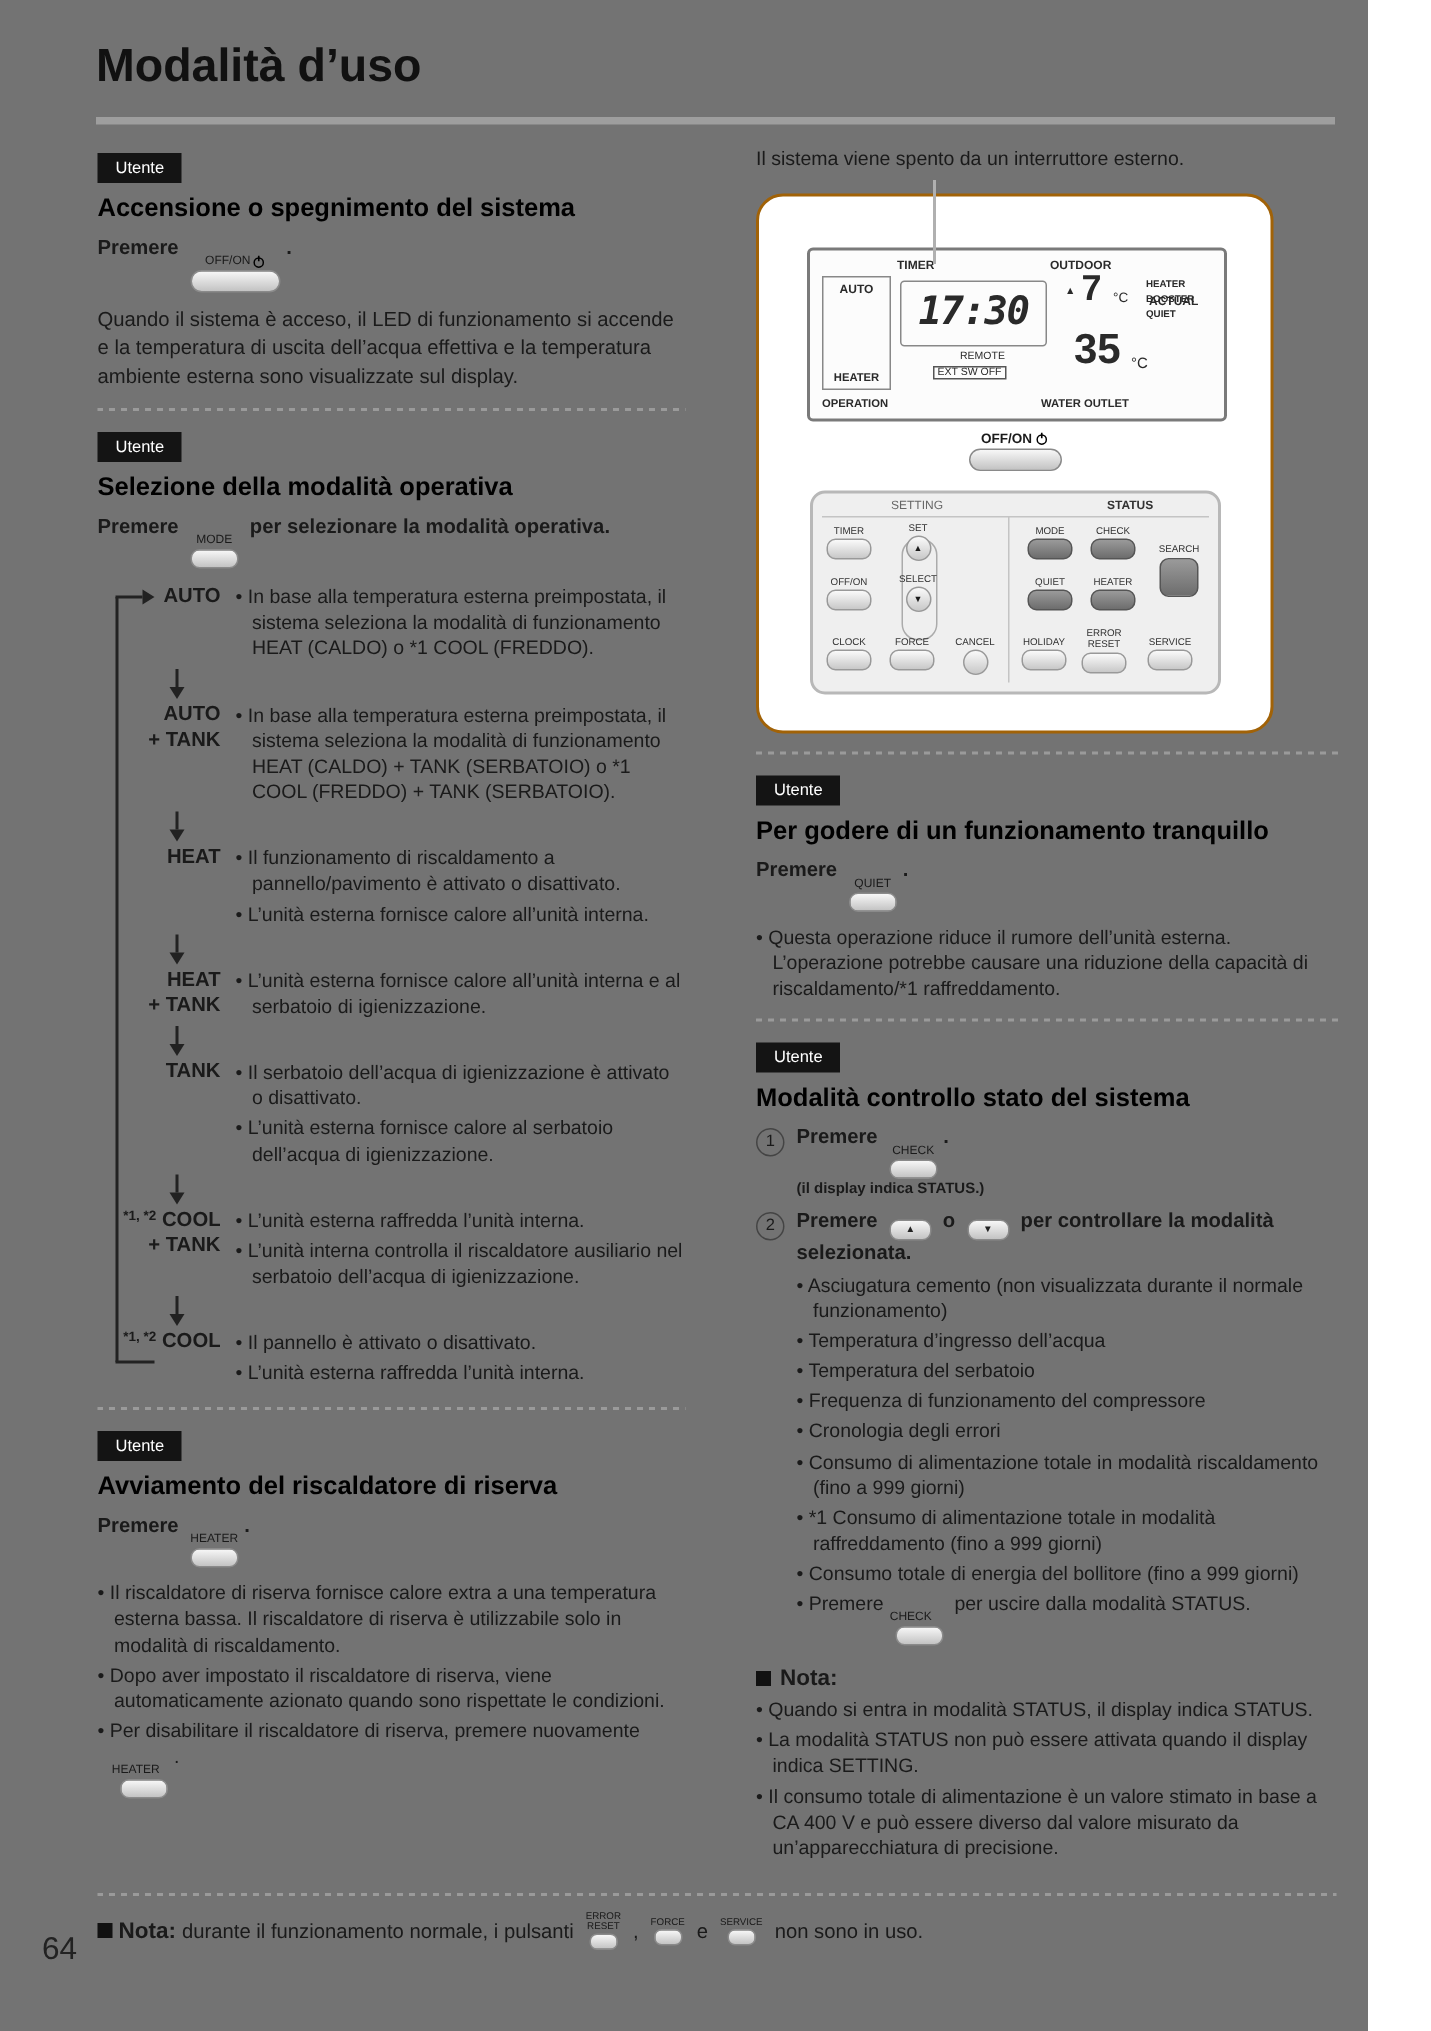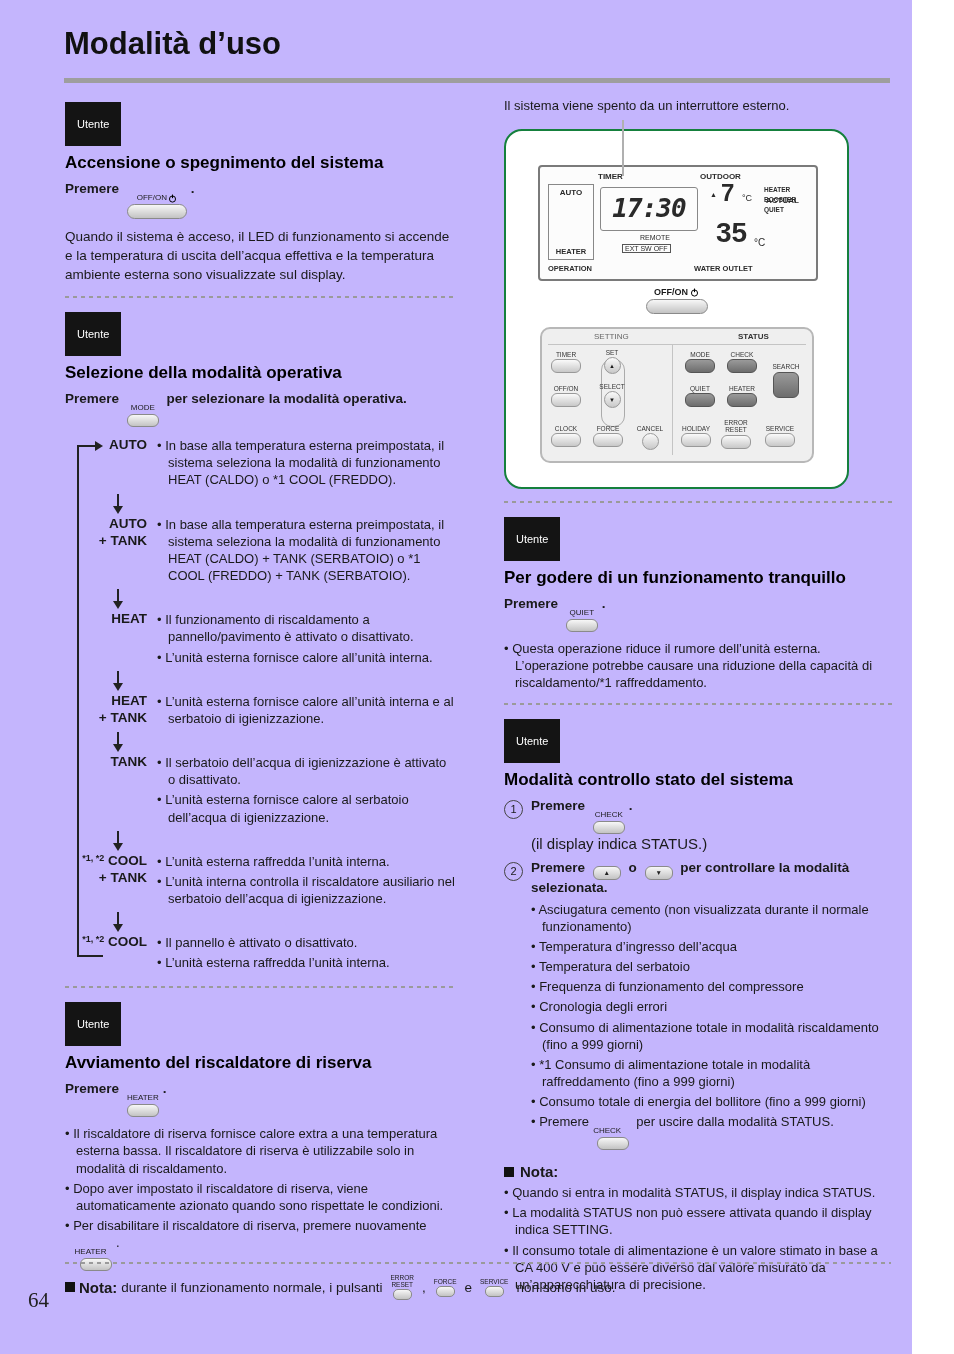--- a/index.html
+++ b/index.html
@@ -1,28 +1,28 @@
 <!DOCTYPE html>
 <html><head>
 <meta charset="utf-8">
 <style>
   html,body { margin:0; padding:0; background:#ffffff; }
   body { font-family:"Liberation Sans", sans-serif; color:#1a1a1a; }
-  .page { position:relative; width:912px; height:1354px; background:#c4b5fd; overflow:hidden; }
+  .page { position:relative; width:912px; height:1354px; background:#737373; overflow:hidden; }
 
   
   .title { position:absolute; left:64px; top:26px; font-size:31px; font-weight:bold; color:#111; }
   .title-rule { position:absolute; left:64px; top:78px; width:826px; height:5px; background:#9e9e9e; }
 
   
   .col { position:absolute; top:98px; font-size:13px; }
   .col-left { left:65px; width:392px; }
   .col-right { left:504px; width:388px; }
 
-  .badge { display:inline-block; background:#141414; color:#fff; font-size:11px; padding:16px 12px; margin:4px 0 4px; }
+  .badge { display:inline-block; background:#141414; color:#fff; font-size:11px; padding:4px 12px; margin:4px 0 4px; }
   h2.sec { font-size:17px; font-weight:bold; margin:3px 0 8px; color:#000; }
   .premere-line { font-weight:bold; font-size:13.5px; margin:2px 0 8px; }
   p.body { font-size:13.5px; line-height:1.42; margin:4px 0 10px; }
   .dash { height:2px; background:repeating-linear-gradient(90deg,#9a9a9a 0 4px,transparent 4px 8px); margin:12px 0 10px; }
 
   
   .kbtn { display:inline-flex; flex-direction:column; align-items:center; vertical-align:-7px; margin:0 4px; font-weight:normal; }
   .kbtn-lbl { font-size:8px; line-height:1.1; white-space:nowrap; display:flex; align-items:center; gap:1px; }
   .kbtn-pill { width:30px; height:11px; border:1px solid #8a8a8a; border-radius:6px;
                background:linear-gradient(180deg,#f7f7f7,#c3c3c3); margin-top:1px; }
@@ -48,21 +48,21 @@
   ul.bul li { padding-left:11px; text-indent:-11px; margin:0 0 3px; }
   ul.bul li::before { content:"• "; }
   .gap { height:24px; position:relative; }
   .darr { position:absolute; left:52px; top:2px; width:2px; height:12px; background:#222; display:block; }
   .darr::after { content:""; position:absolute; top:12px; left:-4px;
       border:5px solid transparent; border-top:8px solid #222; }
 
   
   .callout { font-size:13px; }
   .callout-line { position:absolute; left:118px; top:22px; width:2px; height:56px; background:#b0b0b0; z-index:5; }
-  .remote { position:relative; width:345px; height:360px; margin-top:16px; border:2px solid #15803d; border-radius:18px; background:#fff; box-sizing:border-box; }
+  .remote { position:relative; width:345px; height:360px; margin-top:16px; border:2px solid #a16207; border-radius:18px; background:#fff; box-sizing:border-box; }
   .rc-display { position:absolute; left:32px; top:34px; width:276px; height:112px; border:2px solid #7a7a7a; border-radius:4px; background:#fcfcfc; }
   .rc-display span, .rc-display div { position:absolute; color:#2a2a2a; }
   .d-timer { left:58px; top:5px; font-size:8px; font-weight:bold; }
   .d-outdoor { left:160px; top:5px; font-size:8px; font-weight:bold;text-align:center; }
   .d-actual { left:226px; top:5px; font-size:8px; font-weight:bold;margin-top:24px; }
   .d-leftbox { left:8px; top:17px; width:44px; height:74px; border:1px solid #888; }
   .d-auto { left:0; right:0; top:3px; text-align:center; font-size:8px; font-weight:bold; }
   .d-heater { left:0; right:0; bottom:3px; text-align:center; font-size:7.5px; font-weight:bold; }
   .d-timebox { left:60px; top:20px; width:96px; height:42px; border:1px solid #888; border-radius:3px; }
   .d-clock { left:0; right:0; top:5px; text-align:center; font-family:"DejaVu Sans Mono", monospace; font-style:italic; font-weight:bold; font-size:26px; letter-spacing:-1px; }
@@ -91,29 +91,29 @@
   .pb-lbl { font-size:6.5px; line-height:1.15; display:block; color:#333; }
   .pb-oval { width:28px; height:12px; margin:1px auto 0; border-radius:6px; background:linear-gradient(#fafafa,#c8c8c8); border:1px solid #999; display:block; }
   .pb-oval.dark, .pb-square.dark { background:linear-gradient(#9a9a9a,#6d6d6d); border:1px solid #555; }
   .pb-circle { width:15px; height:15px; border-radius:50%; margin:1px auto 0; display:flex; align-items:center; justify-content:center; font-size:6px; background:linear-gradient(#fafafa,#c8c8c8); border:1px solid #999; }
   .pb-square { width:24px; height:24px; border-radius:6px; margin:2px auto 0; display:block; }
   .pbtn-frame { position:absolute; left:59px; top:30px; width:22px; height:66px; border:1px solid #ababab; border-radius:11px; }
 
   
   .step { display:flex; gap:8px; margin:8px 0; font-size:13.5px; }
   .circ { flex:none; width:17px; height:17px; border:1.5px solid #444; border-radius:50%; font-size:11px; line-height:17px; text-align:center; margin-top:2px; }
-  .step-note { font-weight:normal; font-size:15px; margin-top:1px; }
+  .step-note { font-weight:bold; font-size:10px; margin-top:1px; }
   .nota-head { display:flex; align-items:center; gap:6px; font-weight:bold; font-size:15px; margin:10px 0 4px; }
   .sq { width:10px; height:10px; background:#111; display:inline-block; }
 
   
   .bottom { position:absolute; left:65px; top:1250px; width:826px; }
   .bottom-note { font-size:13.5px; margin-top:8px; display:flex; align-items:center; flex-wrap:wrap; gap:4px; }
   .bottom-note b { font-size:15px; }
-  .pagenum { position:absolute; left:28px; top:1288px; font-size:21px; color:#222;font-family:Liberation Serif, serif; }
+  .pagenum { position:absolute; left:28px; top:1288px; font-size:21px; color:#222; }
 </style>
 </head>
 <body>
 
 <div class="page">
 
   <div class="title">Modalità d’uso</div>
   <div class="title-rule"></div>
 
   <div class="col col-left">

